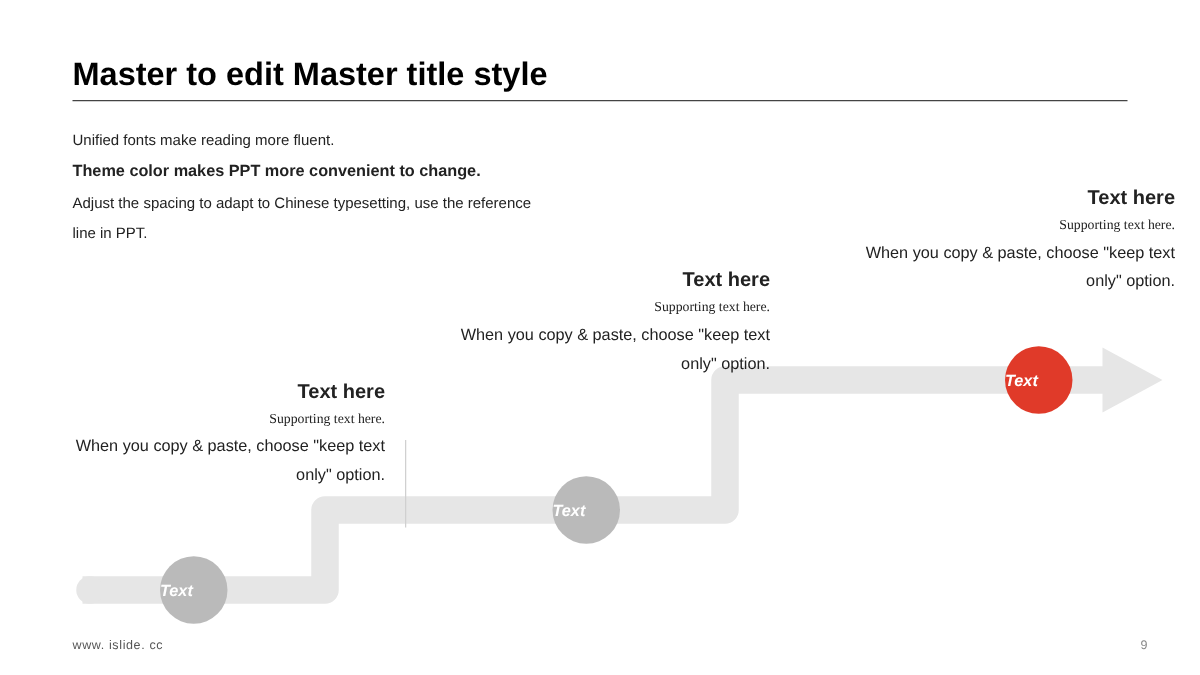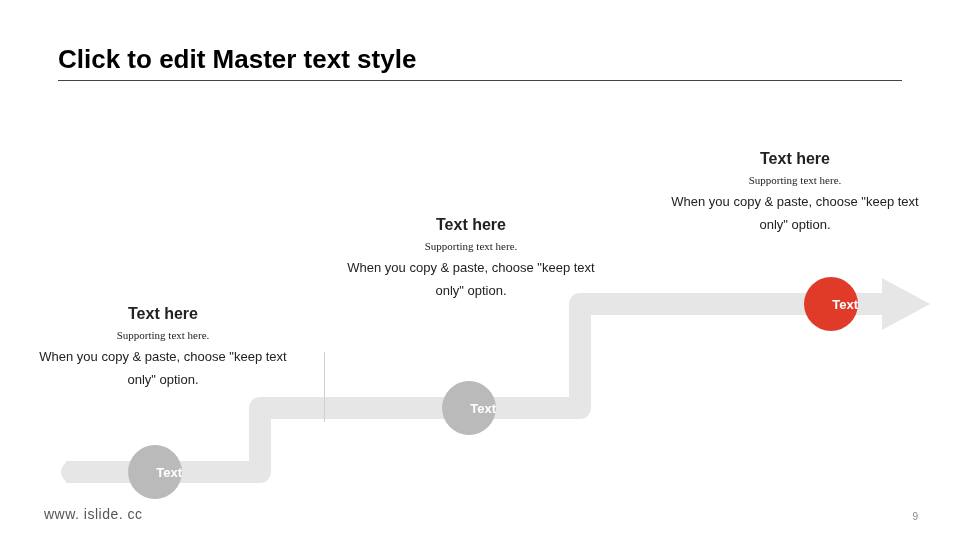--- a/index.html
+++ b/index.html
@@ -24,60 +24,67 @@
   
   .path-svg {
     position: absolute; left: 0; top: 0; width: 960px; height: 540px;
     pointer-events: none;
   }
 
   
   .node {
     position: absolute;
     width: 54px; height: 54px; border-radius: 50%;
-    display: flex; align-items: center; justify-content: flex-end;
+    display: flex; align-items: center; justify-content: flex-start;
     font-size: 13px; font-weight: 700; color: #fff;
     box-shadow: 0 0 0 5px rgba(255,255,255,0); 
+    font-style: italic;
   }
   .node-grey { background: #bababa; }
   .node-red  { background: #e03a29; }
 
   
   .blk {
-    position: absolute; text-align: center; font-size: 11px; color: #222;
+    position: absolute; text-align: right; font-size: 11px; color: #222;
     width: 290px;
   }
   .blk .hd { font-size: 16px; font-weight: 700; margin-bottom: 6px; }
   .blk .sup { font-size: 11px; margin-bottom: 4px; font-family: Liberation Serif, serif; }
   .blk .cp { font-size: 13px; line-height: 1.8; }
 
   
   .vdiv {
     position: absolute; left: 324px; top: 352px; height: 70px; width: 0;
     border-left: 1px solid #d0d0d0;
   }
 
   
   .footer-url {
-    position: absolute; left: 44px; bottom: 18px;
-    font-size: 14px; color: #555; letter-spacing: 0.5px;
+    position: absolute; left: 58px; bottom: 18px;
+    font-size: 10px; color: #555; letter-spacing: 0.5px;
   }
   .footer-page {
     position: absolute; right: 42px; bottom: 18px;
     font-size: 10px; color: #888;
   }
 </style>
 </head>
 <body>
 
 <div class="slide">
 
-  <div class="title">Click to edit Master text style</div>
+  <div class="title">Master to edit Master title style</div>
   <div class="title-underline"></div>
 
+  <div class="body-text">
+    <div>Unified fonts make reading more fluent.</div>
+    <div class="line2">Theme color makes PPT more convenient to change.</div>
+    <div>Adjust the spacing to adapt to Chinese typesetting, use the reference</div>
+    <div>line in PPT.</div>
+  </div>
 
   <svg class="path-svg" viewBox="0 0 960 540">
     <path d="M 66 472
              L 260 472
              L 260 408
              L 580 408
              L 580 304
              L 890 304" fill="none" stroke="#e6e6e6" stroke-width="22" stroke-linejoin="round" stroke-linecap="butt"></path>
 
     <path d="M 882 278 L 930 304 L 882 330 Z" fill="#e6e6e6"></path>

